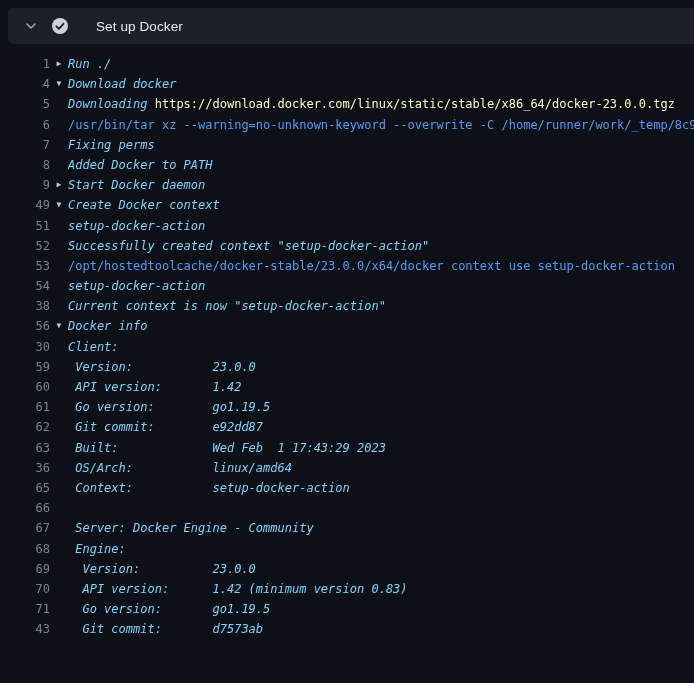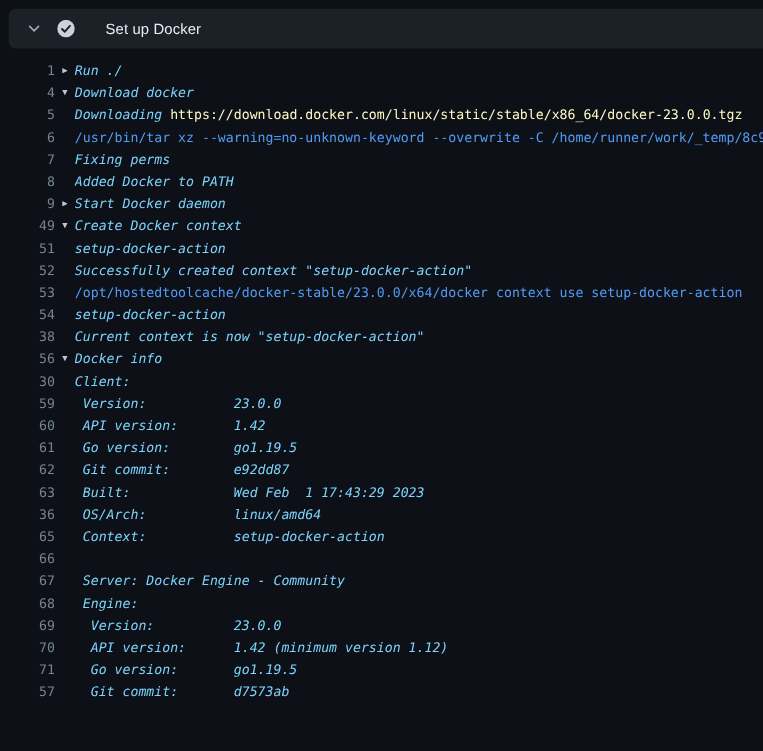--- a/index.html
+++ b/index.html
@@ -250,28 +250,28 @@
 
   <div class="log-line">
     <span class="line-number">69</span>
     <span class="group-arrow"></span>
     <span class="line-content"><span class="seg-plain">  Version:          23.0.0</span></span>
   </div>
 
   <div class="log-line">
     <span class="line-number">70</span>
     <span class="group-arrow"></span>
-    <span class="line-content"><span class="seg-plain">  API version:      1.42 (minimum version 1.12)</span></span>
+    <span class="line-content"><span class="seg-plain">  API version:      1.42 (minimum version 0.83)</span></span>
   </div>
 
   <div class="log-line">
     <span class="line-number">71</span>
     <span class="group-arrow"></span>
     <span class="line-content"><span class="seg-plain">  Go version:       go1.19.5</span></span>
   </div>
 
   <div class="log-line">
-    <span class="line-number">57</span>
+    <span class="line-number">43</span>
     <span class="group-arrow"></span>
     <span class="line-content"><span class="seg-plain">  Git commit:       d7573ab</span></span>
   </div>
 </div>
 </div>
 
 </body></html>

